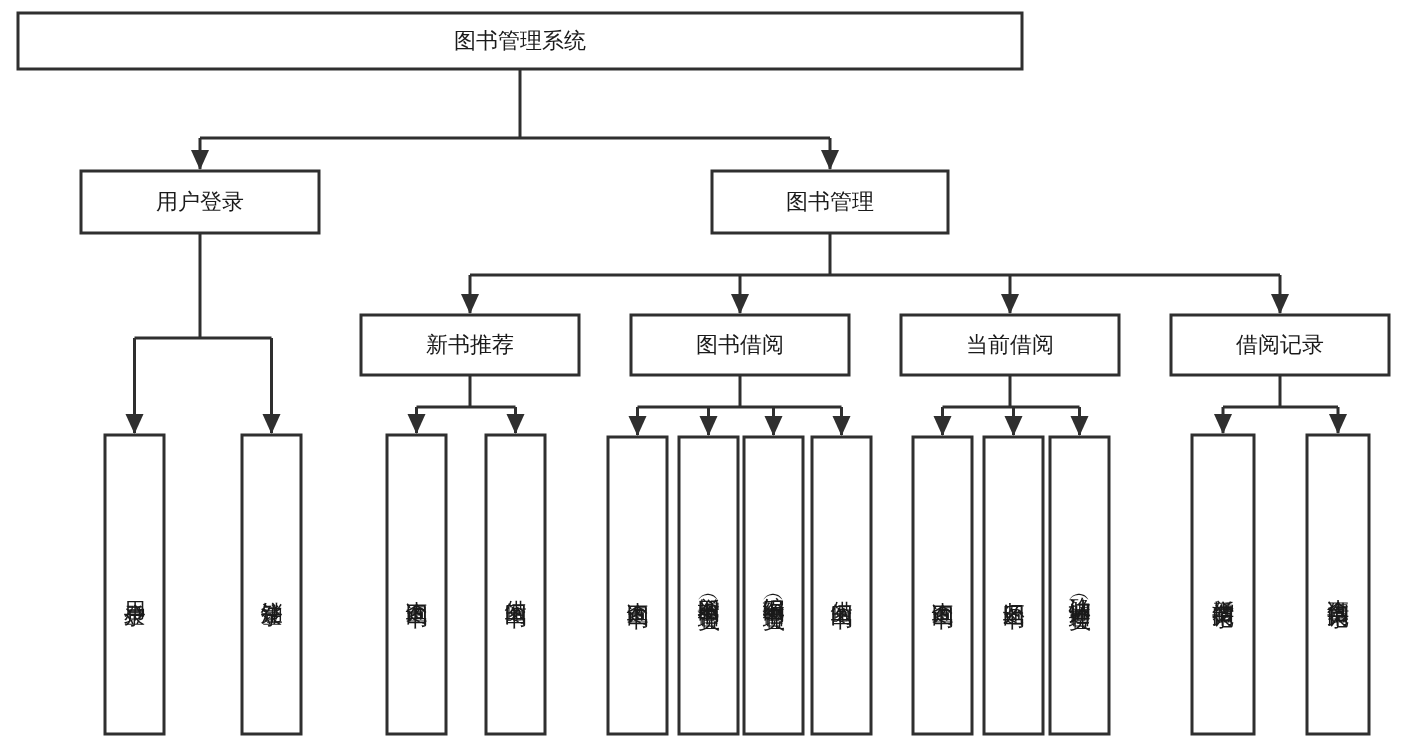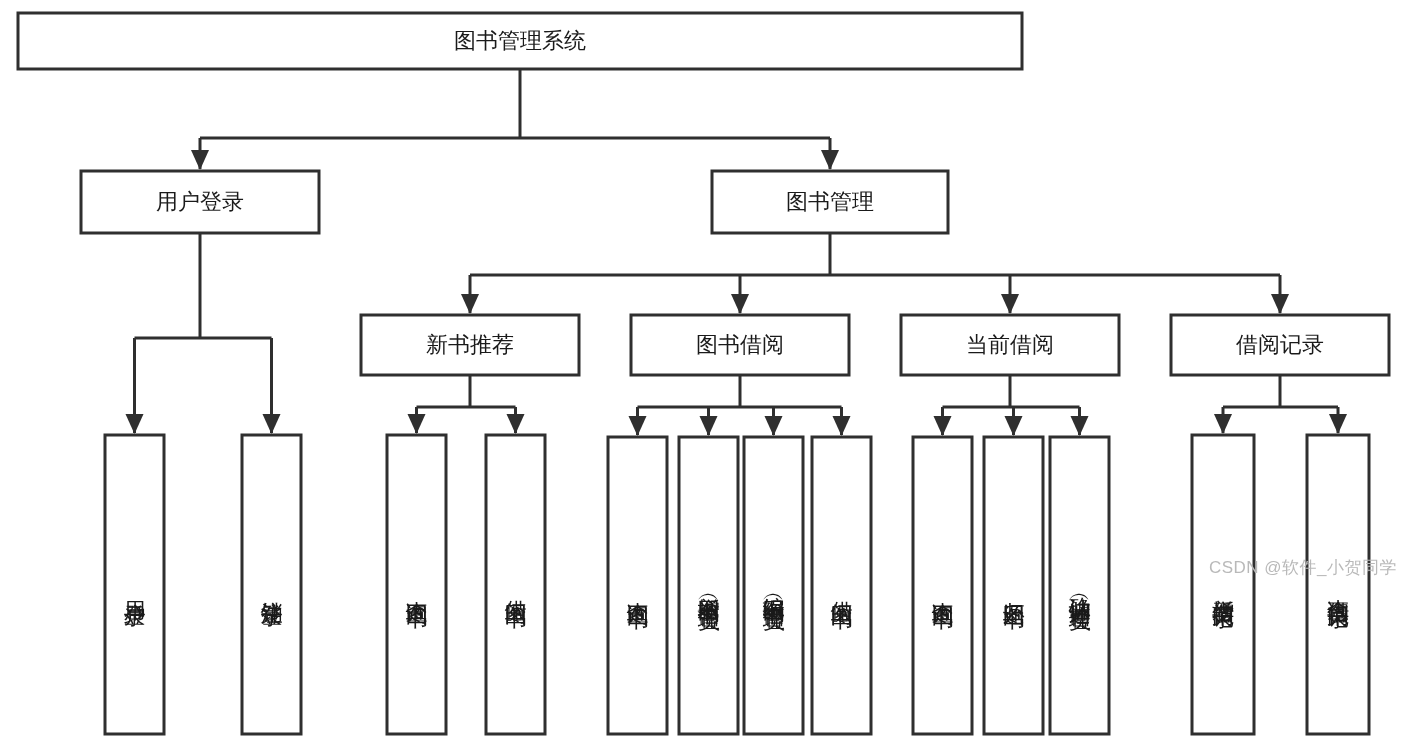--- a/index.html
+++ b/index.html
@@ -196,14 +196,13 @@
       <div class="leaf-label-wrap" style="left: 1050px; top: 445px; width: 59px; height: 285px; align-items: center;">
         <div class="leaf-label">确认归还（管理员）</div>
       </div>
       <div class="leaf-label-wrap" style="left: 1192px; top: 443px; width: 62px; height: 287px; align-items: center;">
         <div class="leaf-label">新增借阅记录</div>
       </div>
       <div class="leaf-label-wrap" style="left: 1307px; top: 443px; width: 62px; height: 287px; align-items: center;">
         <div class="leaf-label">查询借阅记录</div>
       </div>
     </div>
-  <div class="watermark">CSDN @软件_小贺同学</div>
 </div>
 
 </body></html>

